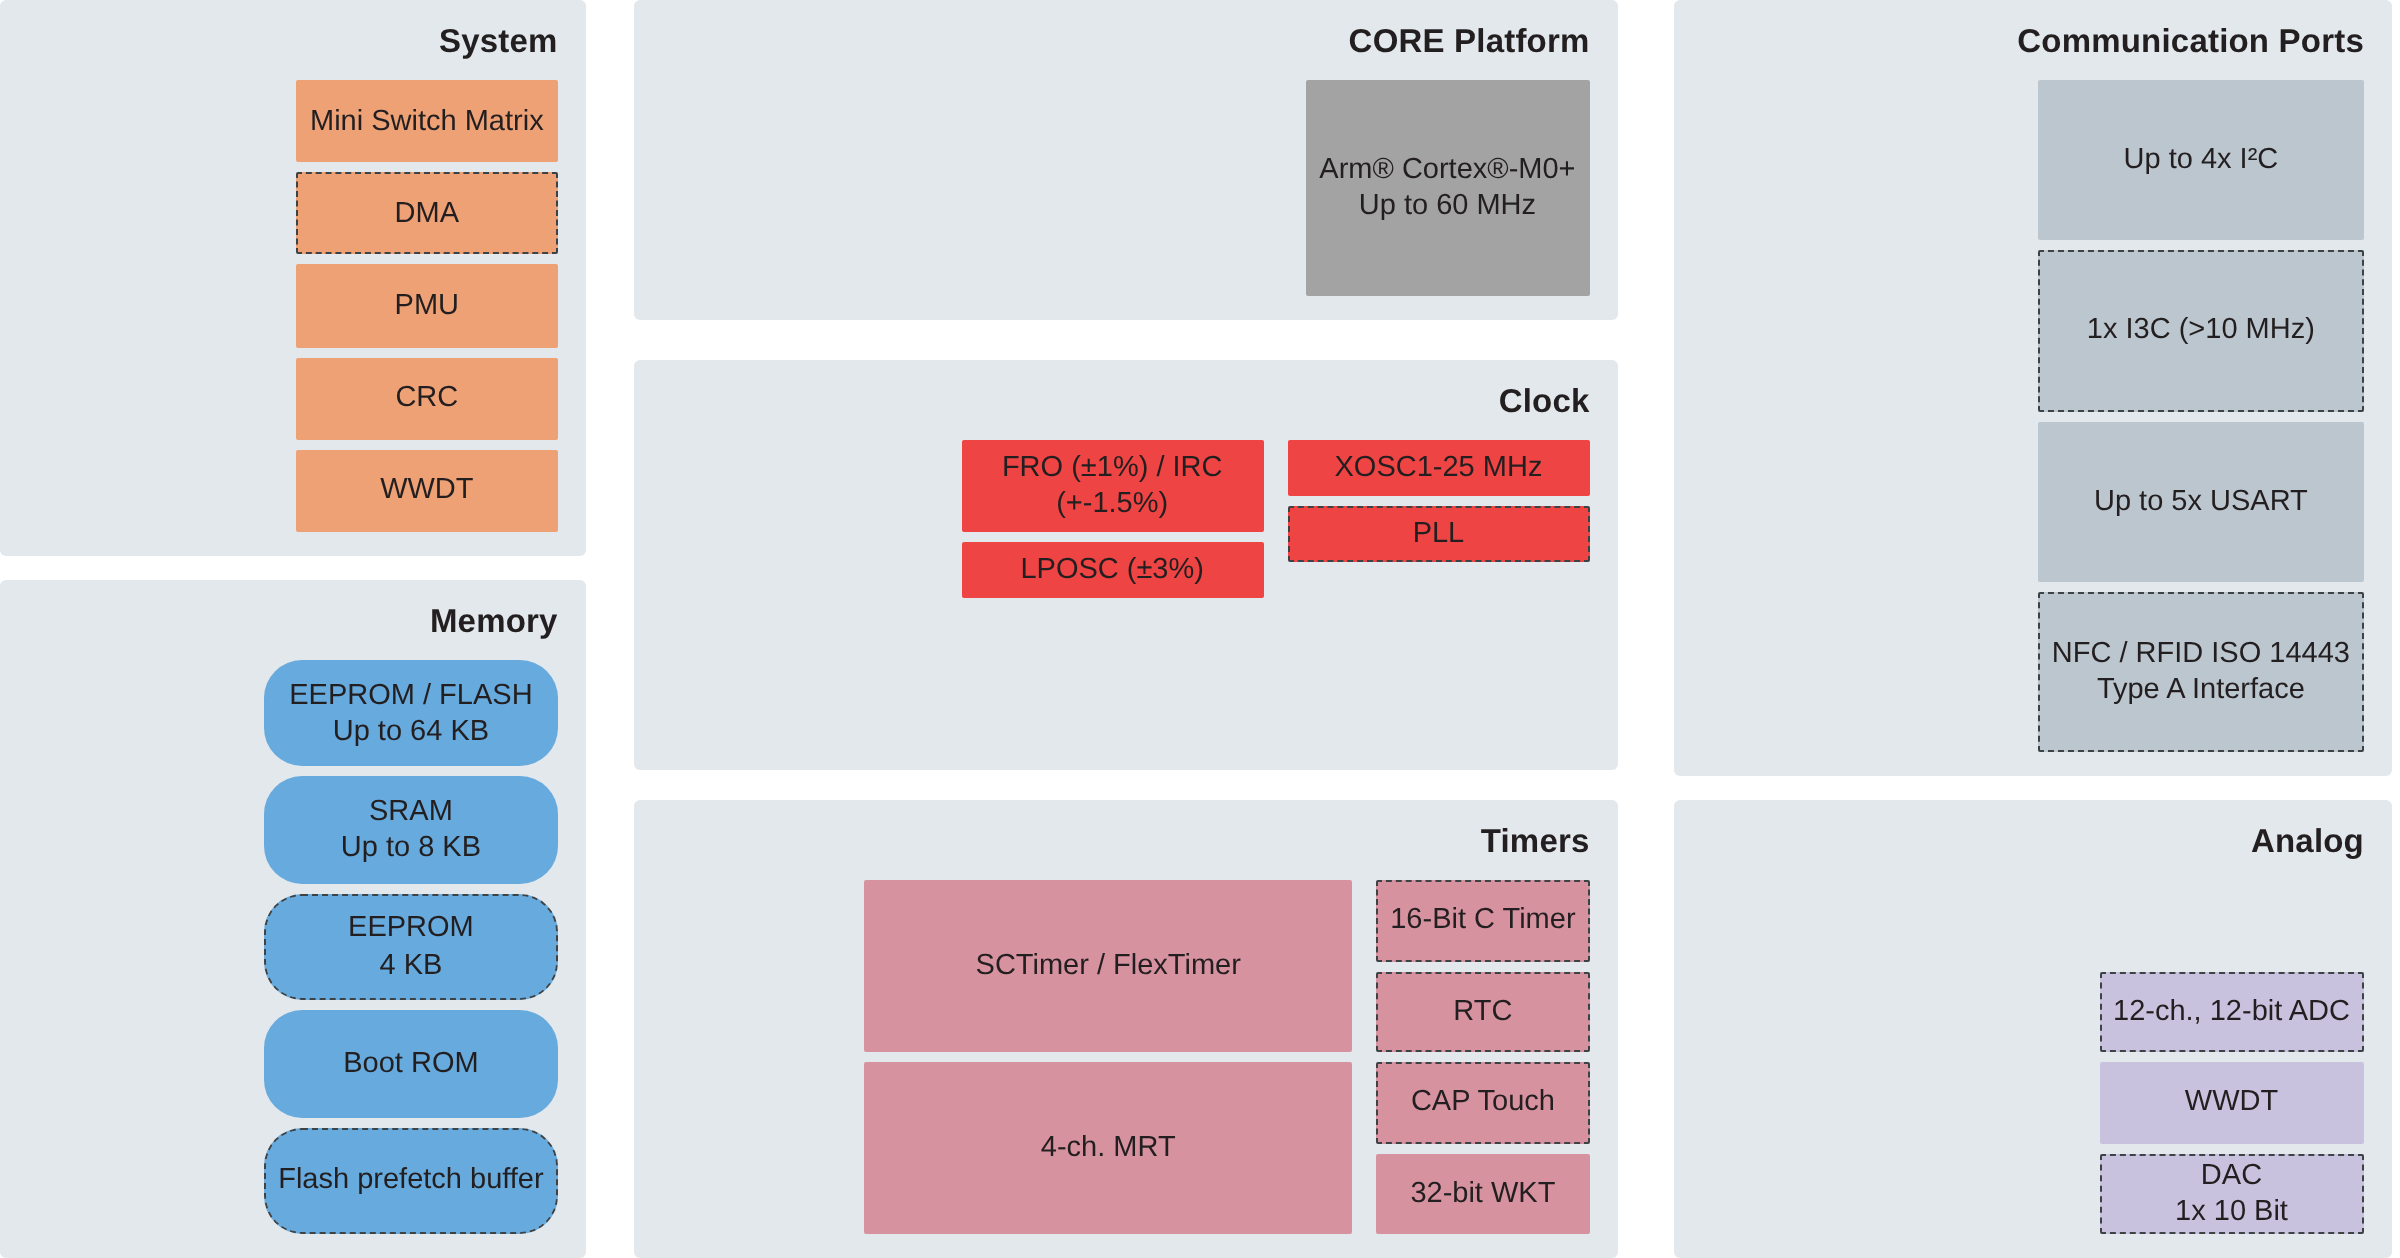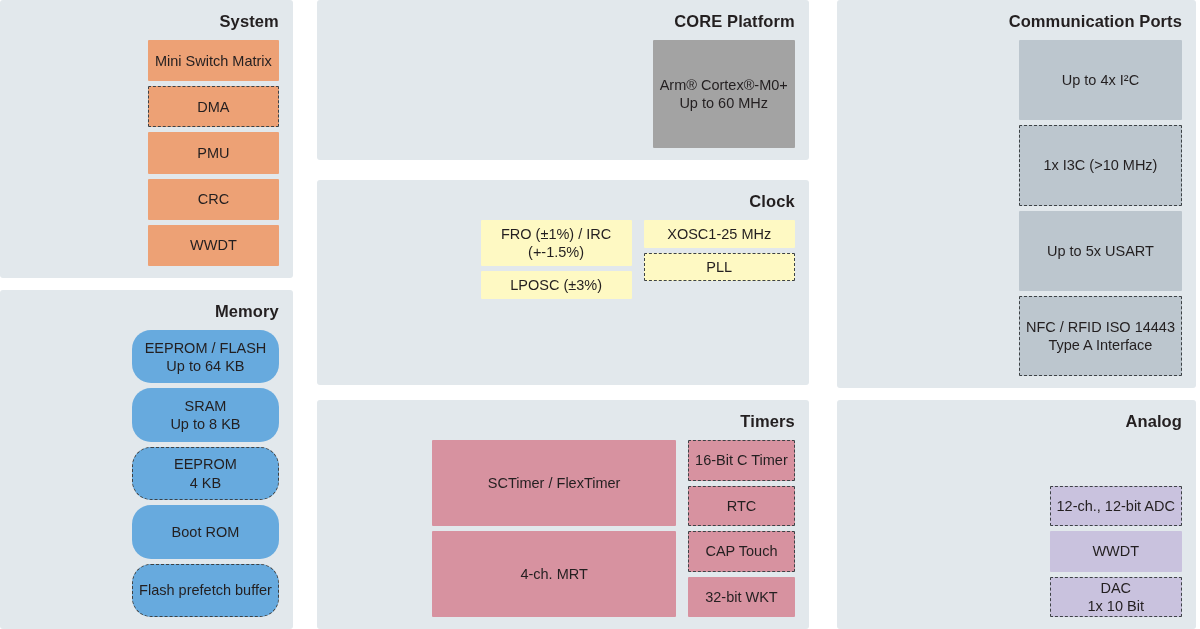--- a/index.html
+++ b/index.html
@@ -53,21 +53,21 @@
     padding: 4px 6px;
     color: #231f20;
     white-space: pre-line;
   }
   .block.dashed { border: 1.6px dashed #3d4245; }
 
   
   .c-orange { background: #eda175; }
   .c-blue   { background: #67aade; border-radius: 19px; }
   .c-yellow { background: #a3a3a3; }
-  .c-tan    { background: #fef9c3; }
+  .c-tan    { background: #ef4444; }
   .c-pink   { background: #d792a0; }
   .c-gray   { background: #bcc6ce; }
   .c-purple { background: #c9c2de; }
 
   
   .p-system { height: 278px; }
   .p-system .blocks .block { flex: 1; min-height: 0; }
   .p-memory { height: 339px; margin-top: 12px; }
   .p-memory .blocks .block { flex: 1; min-height: 0; }
 

